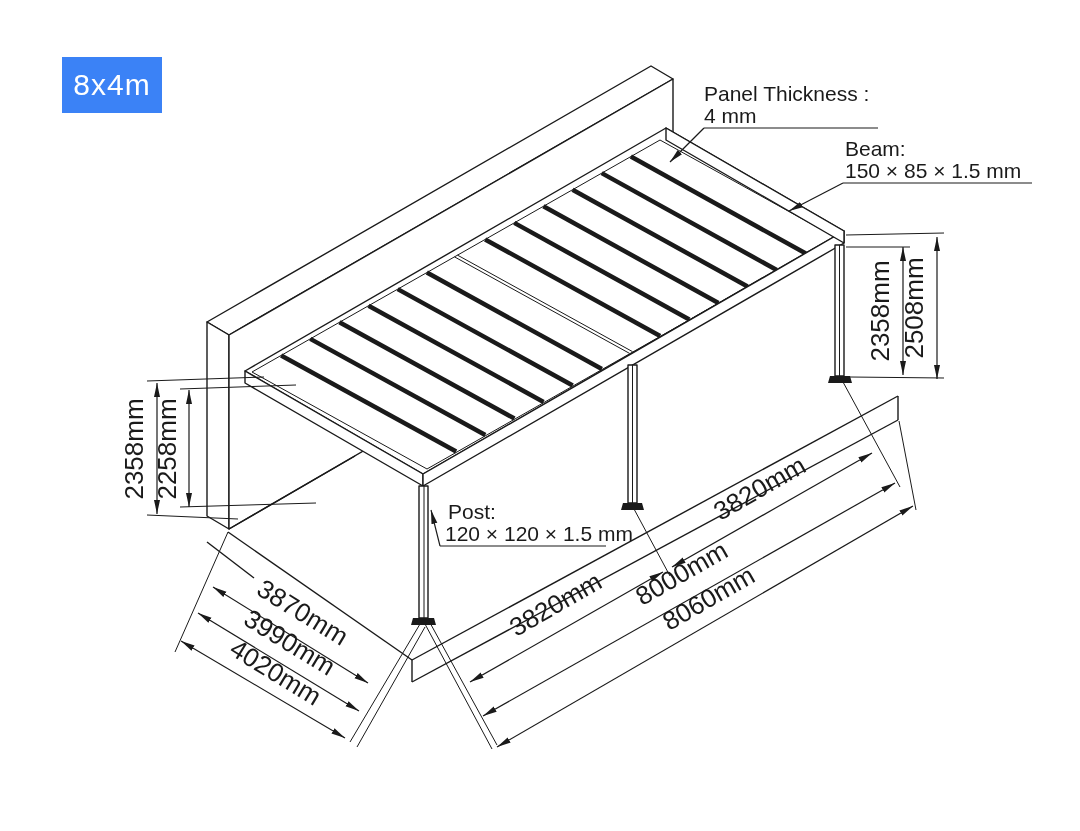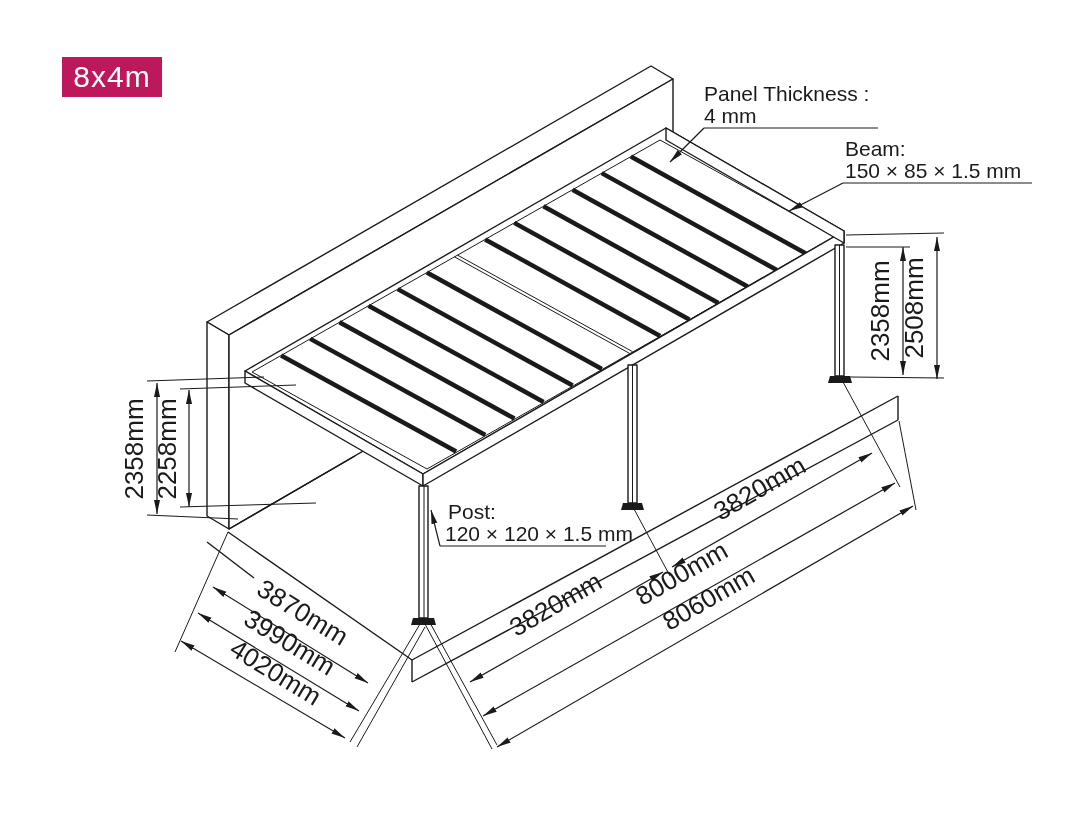--- a/index.html
+++ b/index.html
@@ -1,18 +1,18 @@
 <!DOCTYPE html>
 <html><head>
 <meta charset="utf-8">
 <style>
   html,body{margin:0;padding:0;background:#ffffff;}
   .canvas{position:relative;width:1080px;height:831px;background:#ffffff;overflow:hidden;
           font-family:"Liberation Sans","DejaVu Sans",sans-serif;}
-  .badge{position:absolute;left:62px;top:57px;width:100px;height:40px;background:#be185d;
+  .badge{position:absolute;left:62px;top:57px;width:100px;height:56px;background:#3b82f6;
          color:#ffffff;display:flex;align-items:center;justify-content:center;
          font-size:30px;letter-spacing:1px;}
   svg{position:absolute;left:0;top:0;}
   .struct{fill:#ffffff;stroke:#1a1a1a;stroke-width:1.4;stroke-linejoin:round;}
   .structfill{fill:#ffffff;stroke:none;}
   .thin{fill:none;stroke:#1a1a1a;stroke-width:1;}
   .edge{fill:none;stroke:#1a1a1a;stroke-width:1.4;}
   .slat{stroke:#1a1a1a;stroke-width:4.5;}
   .ext{fill:none;stroke:#1a1a1a;stroke-width:1;}
   .dim{fill:none;stroke:#1a1a1a;stroke-width:1.2;}

